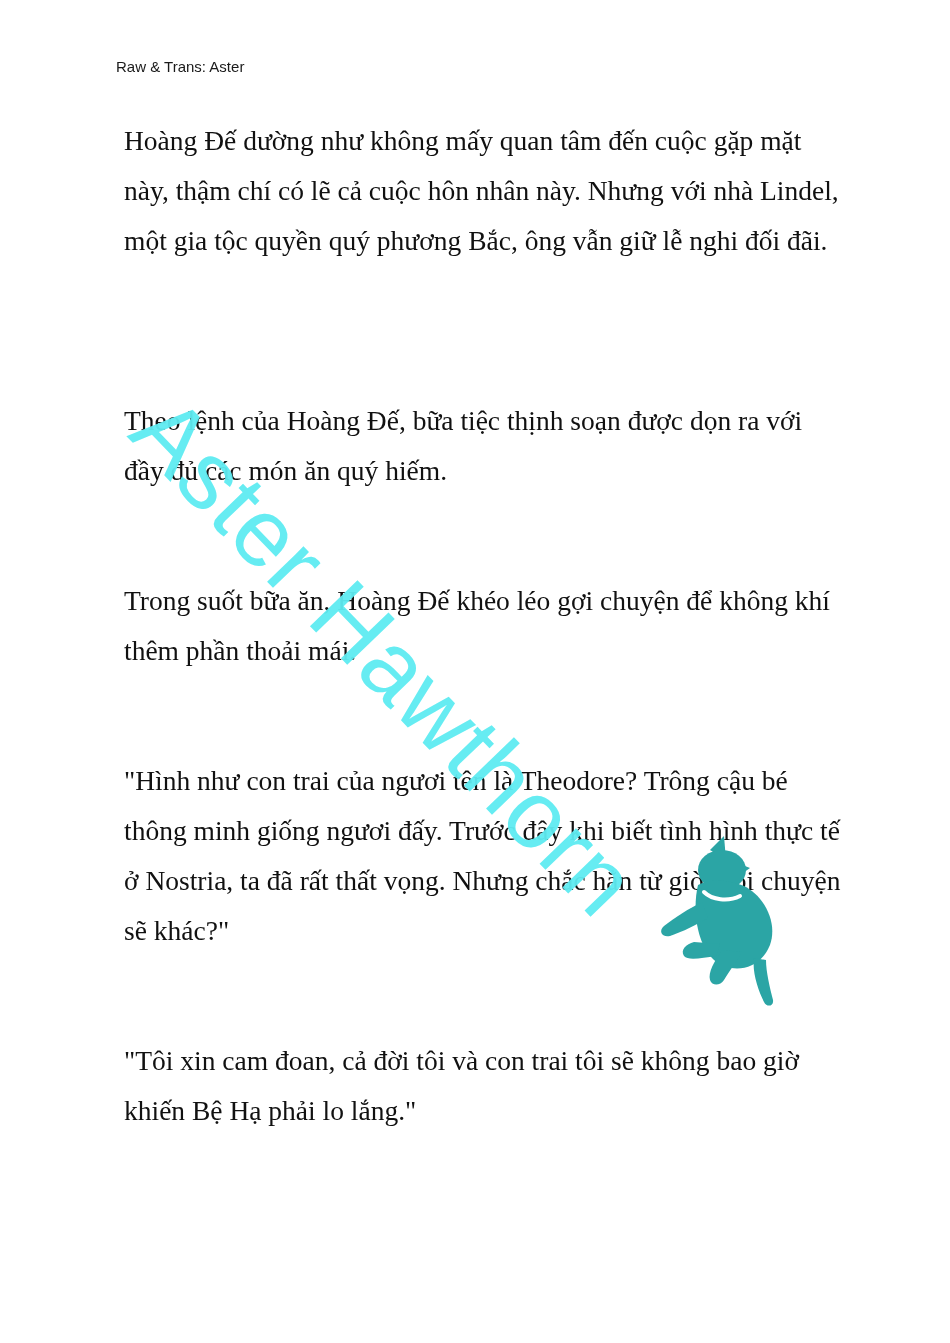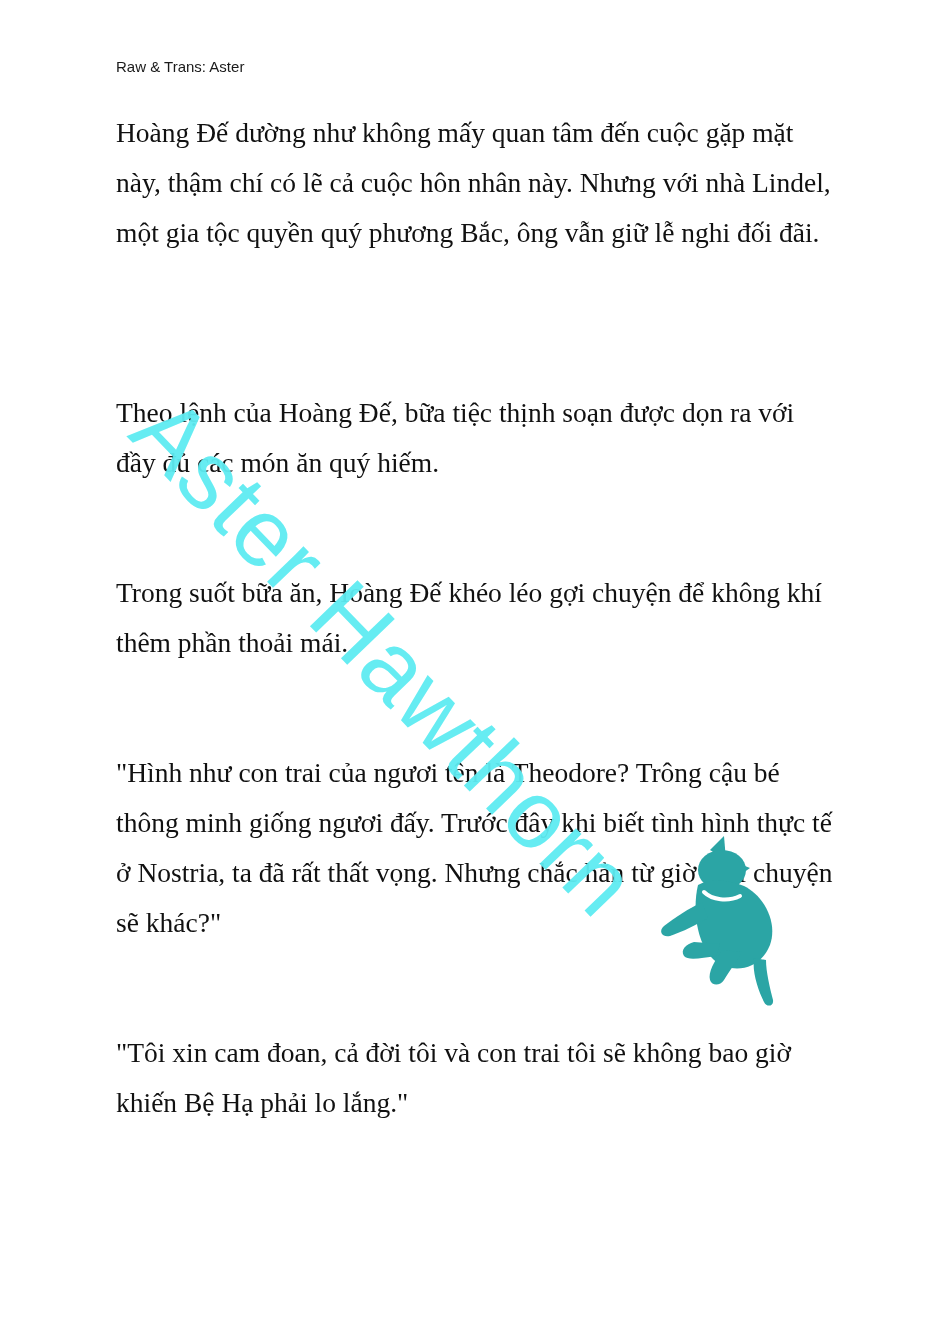--- a/index.html
+++ b/index.html
@@ -3,21 +3,21 @@
   <meta charset="utf-8">
   <style>
     html, body { margin: 0; padding: 0; background: #ffffff; }
     body { width: 950px; height: 1343px; position: relative; overflow: hidden; }
     .page { position: absolute; left: 0; top: 0; width: 840px; height: 1343px; background: #ffffff; }
     .header {
       position: absolute; left: 116px; top: 58px;
       font-family: "Liberation Sans", sans-serif; font-size: 15px; color: #1a1a1a;
     }
     .para {
-      position: absolute; left: 116px; width: 720px; margin: 0;
+      position: absolute; left: 116px; width: 720px; margin: 8px;
       font-family: "Liberation Serif", serif; font-size: 27.5px; line-height: 50px;
       color: #111111;
     }
     .watermark {
       position: absolute; left: 115px; top: 600px;
       font-family: "Liberation Sans", sans-serif; font-size: 96px; font-weight: 300;
       color: transparent; -webkit-text-stroke: 1.6px #3fe6ef;
       transform-origin: left center; transform: rotate(46deg);
       white-space: nowrap; pointer-events: none; letter-spacing: 1px;
       line-height: 1;

